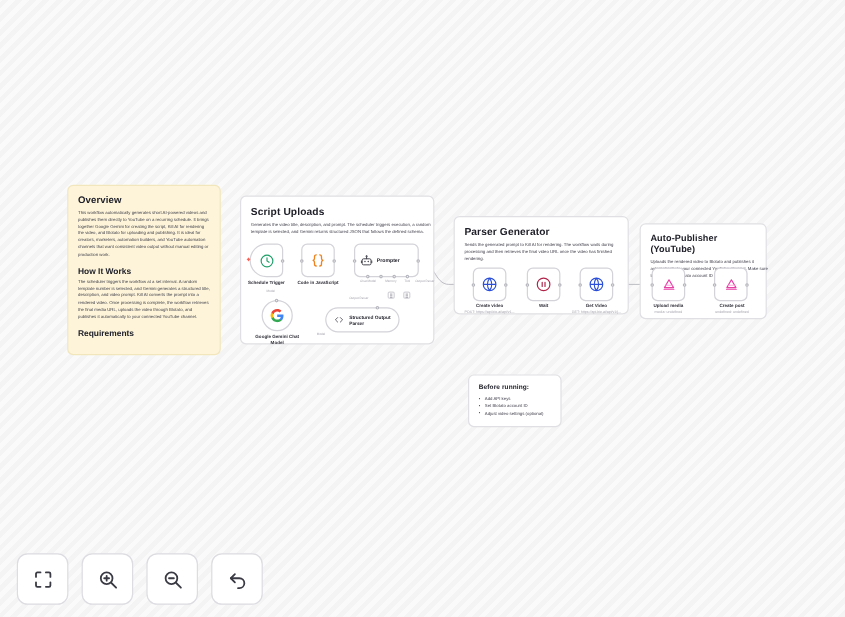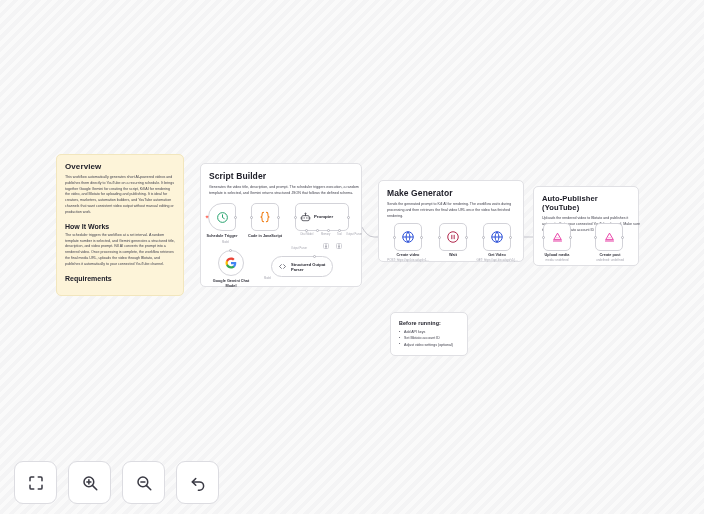--- a/index.html
+++ b/index.html
@@ -211,26 +211,26 @@
 
   <div class="note yellow" style="left:56px; top:154px; width:128px; height:142px; overflow:hidden;">
     <div class="note-title">Overview</div>
     <div class="note-body">This workflow automatically generates short AI-powered videos and publishes them directly to YouTube on a recurring schedule. It brings together Google Gemini for creating the script, Kill AI for rendering the video, and Blotato for uploading and publishing. It is ideal for creators, marketers, automation builders, and YouTube automation channels that want consistent video output without manual editing or production work.</div>
     <div class="note-sub">How It Works</div>
     <div class="note-body">The scheduler triggers the workflow at a set interval. A random template number is selected, and Gemini generates a structured title, description, and video prompt. Kill AI converts the prompt into a rendered video. Once processing is complete, the workflow retrieves the final media URL, uploads the video through Blotato, and publishes it automatically to your connected YouTube channel.</div>
     <div class="note-sub">Requirements</div>
   </div>
 
   <div class="note" style="left:200px; top:163px; width:162px; height:124px;">
-    <div class="note-title">Script Builder</div>
+    <div class="note-title">Script Uploads</div>
     <div class="note-body" style="width:150px;">Generates the video title, description, and prompt. The scheduler triggers execution, a random template is selected, and Gemini returns structured JSON that follows the defined schema.</div>
   </div>
 
   <div class="note" style="left:378px; top:180px; width:146px; height:82px;">
-    <div class="note-title">Make Generator</div>
+    <div class="note-title">Parser Generator</div>
     <div class="note-body" style="width:136px;">Sends the generated prompt to Kill AI for rendering. The workflow waits during processing and then retrieves the final video URL once the video has finished rendering.</div>
   </div>
 
   <div class="note" style="left:533px; top:186px; width:106px; height:80px;">
     <div class="note-title" style="font-size:7.6px;">Auto-Publisher (YouTube)</div>
     <div class="note-body" style="width:98px;">Uploads the rendered video to Blotato and publishes it automatically to your connected YouTube channel. Make sure to replace the Blotato account ID before running.</div>
   </div>
 
   <div class="note" style="left:390px; top:312px; width:78px; height:44px;">
     <div class="note-title" style="font-size:5.4px; margin-bottom:3px;">Before running:</div>

